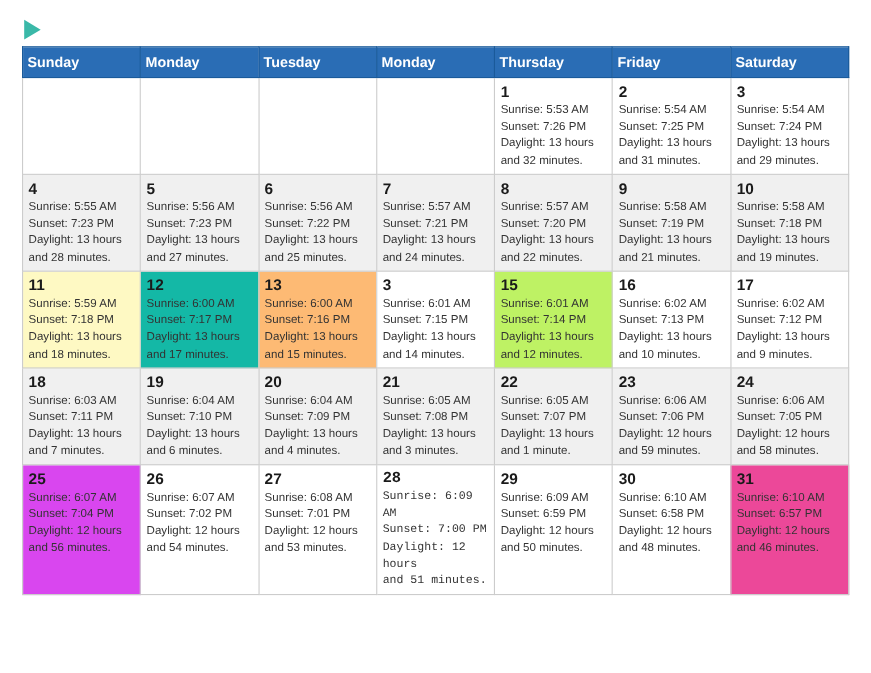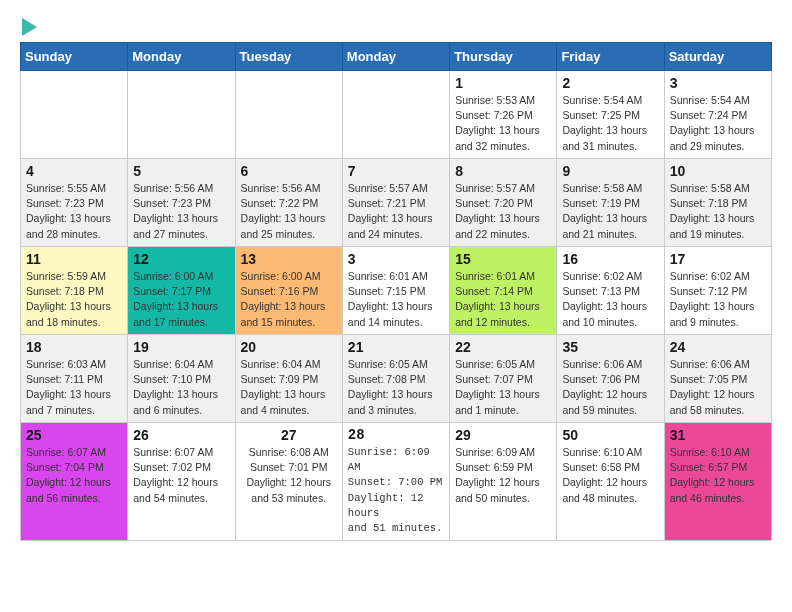--- a/index.html
+++ b/index.html
@@ -263,21 +263,21 @@
 and 3 minutes.</div>
         </td>
         <td style="background: rgb(240, 240, 240);">
           <span class="day-number">22</span>
           <div class="day-detail" style="white-space: pre-line;">Sunrise: 6:05 AM
 Sunset: 7:07 PM
 Daylight: 13 hours
 and 1 minute.</div>
         </td>
         <td style="background: rgb(240, 240, 240);">
-          <span class="day-number">35</span>
+          <span class="day-number">23</span>
           <div class="day-detail" style="white-space: pre-line;">Sunrise: 6:06 AM
 Sunset: 7:06 PM
 Daylight: 12 hours
 and 59 minutes.</div>
         </td>
         <td style="background: rgb(240, 240, 240); margin-left: 40px;">
           <span class="day-number">24</span>
           <div class="day-detail" style="white-space: pre-line;">Sunrise: 6:06 AM
 Sunset: 7:05 PM
 Daylight: 12 hours
@@ -292,21 +292,21 @@
 Daylight: 12 hours
 and 56 minutes.</div>
         </td>
         <td style="background: rgb(255, 255, 255);">
           <span class="day-number">26</span>
           <div class="day-detail" style="white-space: pre-line;">Sunrise: 6:07 AM
 Sunset: 7:02 PM
 Daylight: 12 hours
 and 54 minutes.</div>
         </td>
-        <td style="background: rgb(255, 255, 255); text-align: center;">
+        <td style="background: rgb(255, 255, 255);">
           <span class="day-number">27</span>
           <div class="day-detail" style="white-space: pre-line;">Sunrise: 6:08 AM
 Sunset: 7:01 PM
 Daylight: 12 hours
 and 53 minutes.</div>
         </td>
         <td style="background: rgb(255, 255, 255); font-family: Liberation Mono, monospace;">
           <span class="day-number">28</span>
           <div class="day-detail" style="white-space: pre-line;">Sunrise: 6:09 AM
 Sunset: 7:00 PM
@@ -314,21 +314,21 @@
 and 51 minutes.</div>
         </td>
         <td style="background: rgb(255, 255, 255);">
           <span class="day-number">29</span>
           <div class="day-detail" style="white-space: pre-line;">Sunrise: 6:09 AM
 Sunset: 6:59 PM
 Daylight: 12 hours
 and 50 minutes.</div>
         </td>
         <td style="background: rgb(255, 255, 255);">
-          <span class="day-number">50</span>
+          <span class="day-number">30</span>
           <div class="day-detail" style="white-space: pre-line;">Sunrise: 6:10 AM
 Sunset: 6:58 PM
 Daylight: 12 hours
 and 48 minutes.</div>
         </td>
         <td style="background: #ec4899;">
           <span class="day-number">31</span>
           <div class="day-detail" style="white-space: pre-line;">Sunrise: 6:10 AM
 Sunset: 6:57 PM
 Daylight: 12 hours

